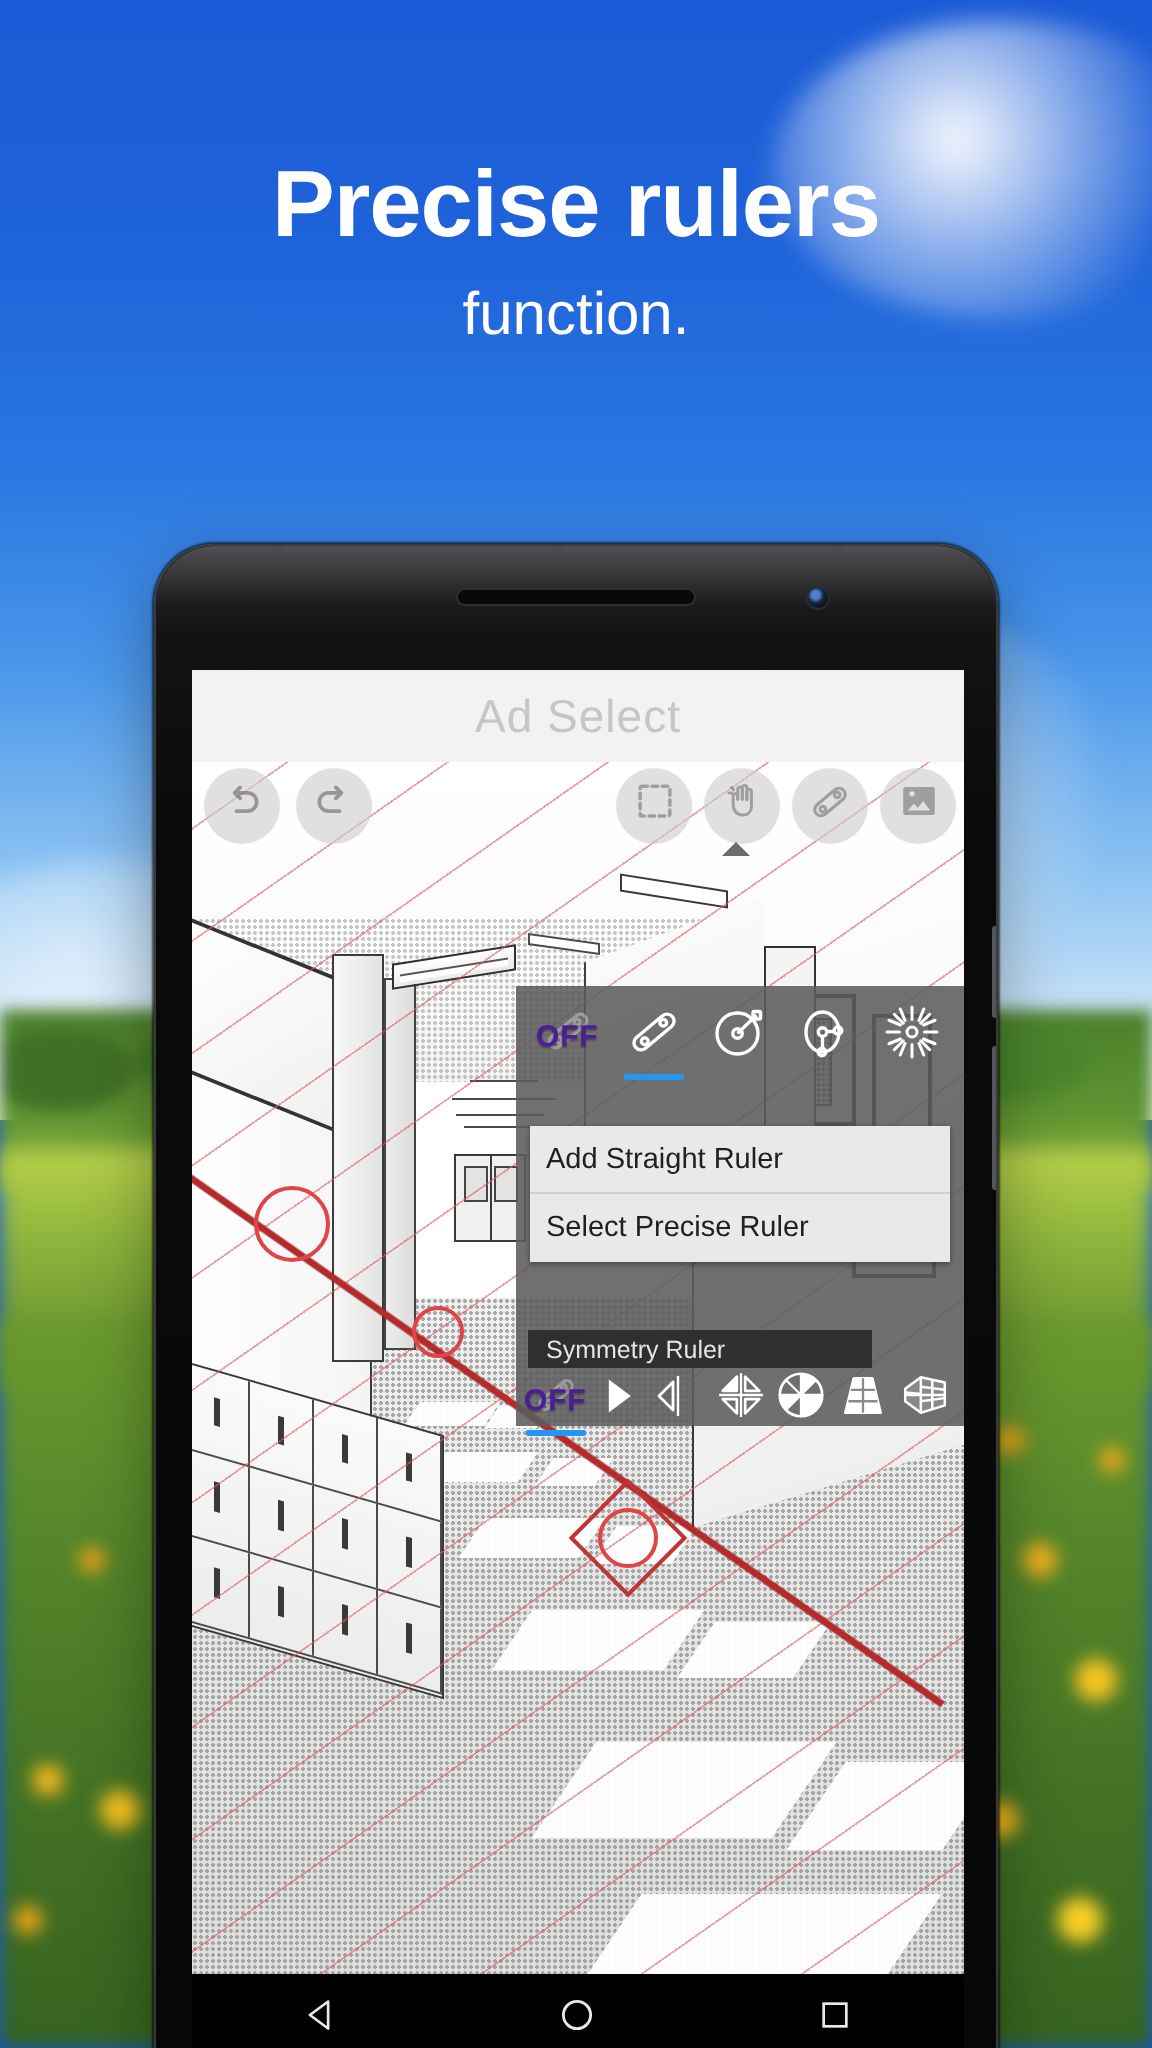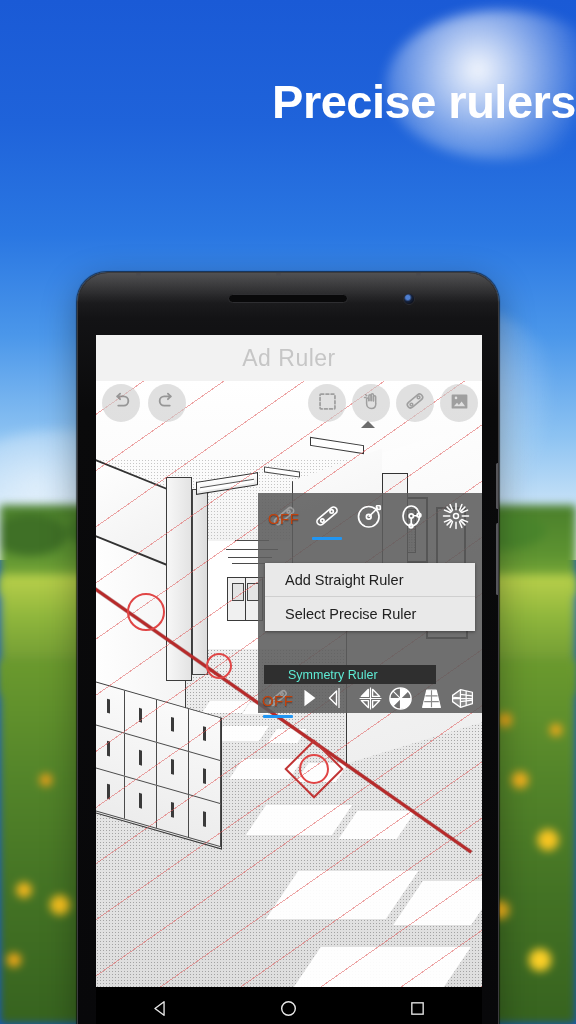--- a/index.html
+++ b/index.html
@@ -58,21 +58,21 @@
       radial-gradient(circle 16px at 540px 300px,#fbcf26 0 70%,transparent 72%),
       radial-gradient(circle 10px at 505px 60px,#eea618 0 70%,transparent 72%),
       radial-gradient(circle 9px at 556px 70px,#f0aa19 0 70%,transparent 72%),
       linear-gradient(180deg,#6b9a2e 0%,#55862a 30%,#437224 65%,#37631f 100%);
     filter:blur(4.5px);
   }
 
   
   .headline { position:absolute; left:0; top:78px; width:576px; text-align:center; z-index:5; }
   .headline h1 {
-    color:#ffffff; font-size:47px; font-weight:bold; letter-spacing:-.5px; line-height:1;text-align:right;
+    color:#ffffff; font-size:47px; font-weight:bold; letter-spacing:-.5px; line-height:1;
   }
   .headline h2 {
     color:#ffffff; font-size:30px; font-weight:normal; margin-top:18px; line-height:1;
   }
 
   
   .phone {
     position:absolute; left:77px; top:272px; width:422px; height:760px; z-index:6;
     border-radius:30px 30px 0 0;
     background:linear-gradient(180deg,#2a2a2c 0%,#131315 6%,#0a0a0b 18%,#08080a 100%);
@@ -322,46 +322,46 @@
   }
   .icon-cell {
     flex:1; height:46px; display:flex; flex-direction:column;
     align-items:center; justify-content:center; position:relative;
   }
   .icon-cell .underline {
     position:absolute; bottom:1px; left:50%; transform:translateX(-50%);
     width:30px; height:3px; background:#2196f3; border-radius:1px;
   }
   .off-label {
-    color:#c2410c; font-size:15px; font-weight:normal; letter-spacing:.4px;
+    color:#4c1d95; font-size:15px; font-weight:bold; letter-spacing:.4px;
     position:relative; z-index:2; text-shadow:0 1px 1px rgba(0,0,0,.35);
   }
   .off-cell { position:relative; }
   .off-ghost {
     position:absolute; left:50%; top:50%; transform:translate(-50%,-50%);
     opacity:.32;
   }
 
   
   .popup {
     position:absolute; left:7px; top:70px; width:210px;
     background:#e9e9e9; z-index:14;
     box-shadow:0 1px 3px rgba(0,0,0,.4);
   }
   .popup-item {
-    height:34px; display:flex; align-items:center; padding-left:20px;
+    height:34px; display:flex; align-items:center; padding-left:8px;
     color:#212121; font-size:14.5px;
     border-bottom:1px solid #cfcfcf;
   }
   .popup-item:last-child { border-bottom:none; }
 
   .sym-title {
     position:absolute; left:6px; top:172px; width:172px; height:19px;
-    background:#2f2f2f; color:#5eead4; font-size:12.5px;
-    display:flex; align-items:center; padding-left:24px; z-index:13;
+    background:#2f2f2f; color:#e5e5e5; font-size:12.5px;
+    display:flex; align-items:center; padding-left:9px; z-index:13;
   }
   .sym-row {
     position:absolute; left:4px; top:192px; width:216px; height:30px;
     display:flex; align-items:center; z-index:13;
   }
   .sym-cell {
     flex:1; height:30px; display:flex; align-items:center; justify-content:center;
     position:relative;
   }
   .sym-cell .underline {
@@ -386,36 +386,37 @@
   <div class="cloud c2"></div>
   <div class="cloud c3"></div>
   <div class="cloud c4"></div>
   <div class="trees"></div>
   <div class="meadow"></div>
   <div class="field"></div>
 </div>
 
 <div class="headline">
   <h1>Precise rulers</h1>
+  <h2>function.</h2>
 </div>
 
 <div class="phone">
   <div class="bezel-hl"></div>
   <div class="mic-dot md1"></div>
   <div class="mic-dot md2"></div>
   <div class="mic-dot md3"></div>
   <div class="speaker"></div>
   <div class="camera"></div>
   <div class="side-btn sb1"></div>
   <div class="side-btn sb2"></div>
 
   <div class="screen">
 
     <div class="ad-space">
-      <span>Ad Ruler</span>
+      <span>Ad Select</span>
     </div>
 
     <div class="canvas">
       <div class="art">
 
         <div class="ceiling"></div>
         <div class="ceiling-tone"></div>
 
         <div class="floor">
           <div class="floor-tone"></div>

